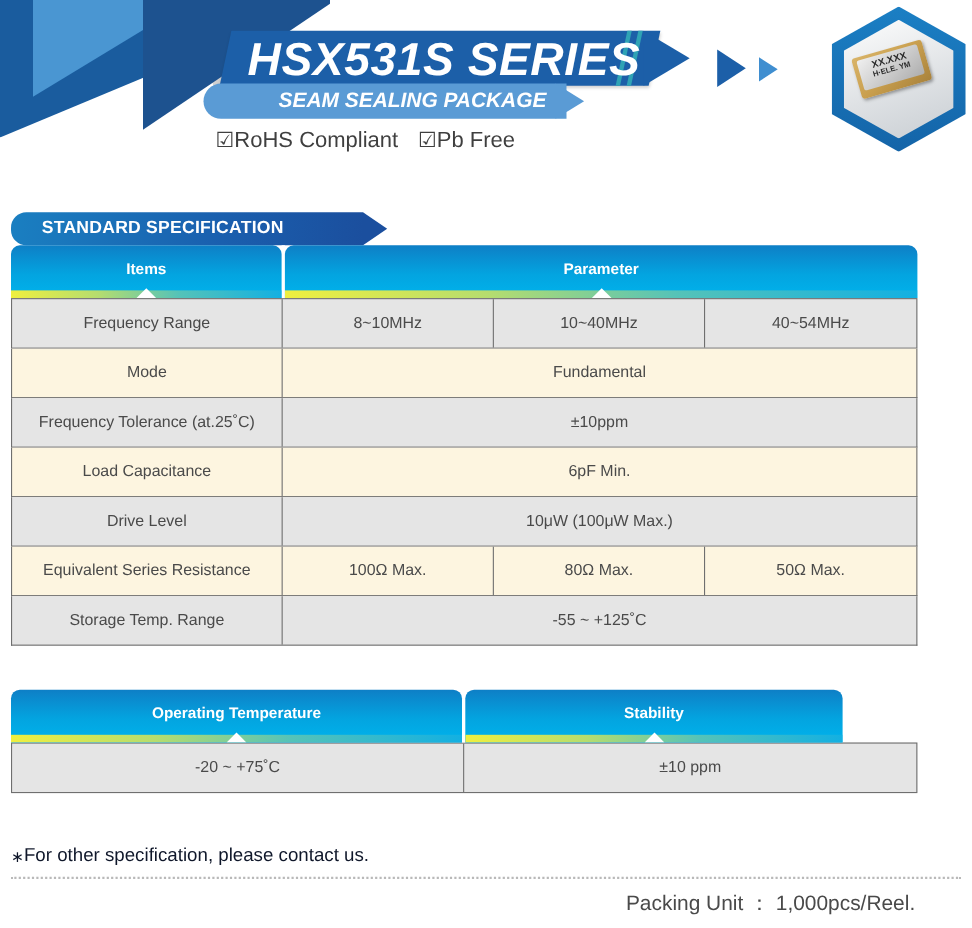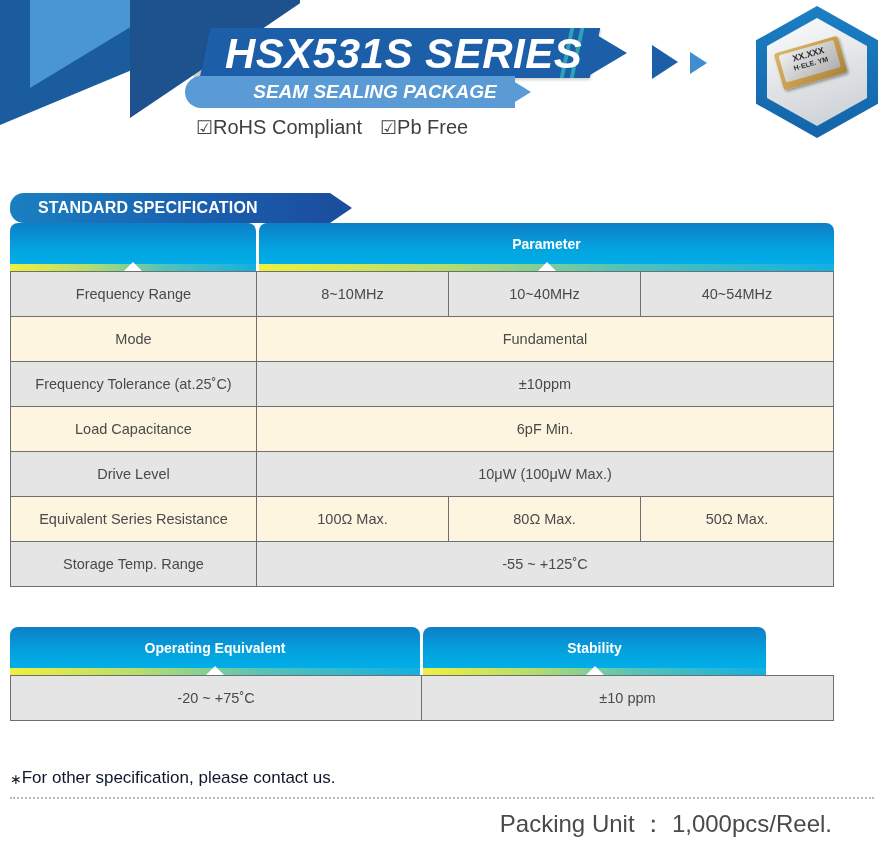--- a/index.html
+++ b/index.html
@@ -336,21 +336,21 @@
   .foot-star { font-size: 14px; vertical-align: middle; }
   .dotline {
     position: absolute;
     left: 10px; top: 797px;
     width: 864px;
     border-top: 2px dotted #b9b9b9;
   }
   .packing {
     position: absolute;
     right: 52px; top: 808px;
-    font-size: 24px;
+    font-size: 19px;
     color: #4a4a4a;
     white-space: nowrap;
   }
 </style>
 </head>
 <body>
 
 <div class="header">
 
   <div class="corner-art">
@@ -395,20 +395,21 @@
 <div class="section" style="top:193px;">
   <div class="sec-banner">
     <div class="sec-banner-shape" style="width:320px;"></div>
     <div class="sec-banner-tip" style="left:320px;"></div>
     <div class="sec-banner-label">STANDARD SPECIFICATION</div>
   </div>
 
   <div class="tbl">
     <div class="thead">
       <div class="th" style="width:246px;">
+        <div class="th-label">Items</div>
         <div class="th-accent"></div>
         <div class="th-notch"></div>
       </div>
       <div class="th-gap"></div>
       <div class="th" style="width:575px;">
         <div class="th-label">Parameter</div>
         <div class="th-accent"></div>
         <div class="th-notch"></div>
       </div>
     </div>
@@ -452,21 +453,21 @@
       <div class="tcell divider" style="width:577px;">-55 ~ +125˚C</div>
     </div>
   </div>
 </div>
 
 <div class="section" style="top:627px;">
 
   <div class="tbl">
     <div class="thead">
       <div class="th" style="width:410px;">
-        <div class="th-label">Operating Equivalent</div>
+        <div class="th-label">Operating Temperature</div>
         <div class="th-accent"></div>
         <div class="th-notch"></div>
       </div>
       <div class="th-gap"></div>
       <div class="th" style="width:343px;">
         <div class="th-label">Stability</div>
         <div class="th-accent"></div>
         <div class="th-notch"></div>
       </div>
     </div>

